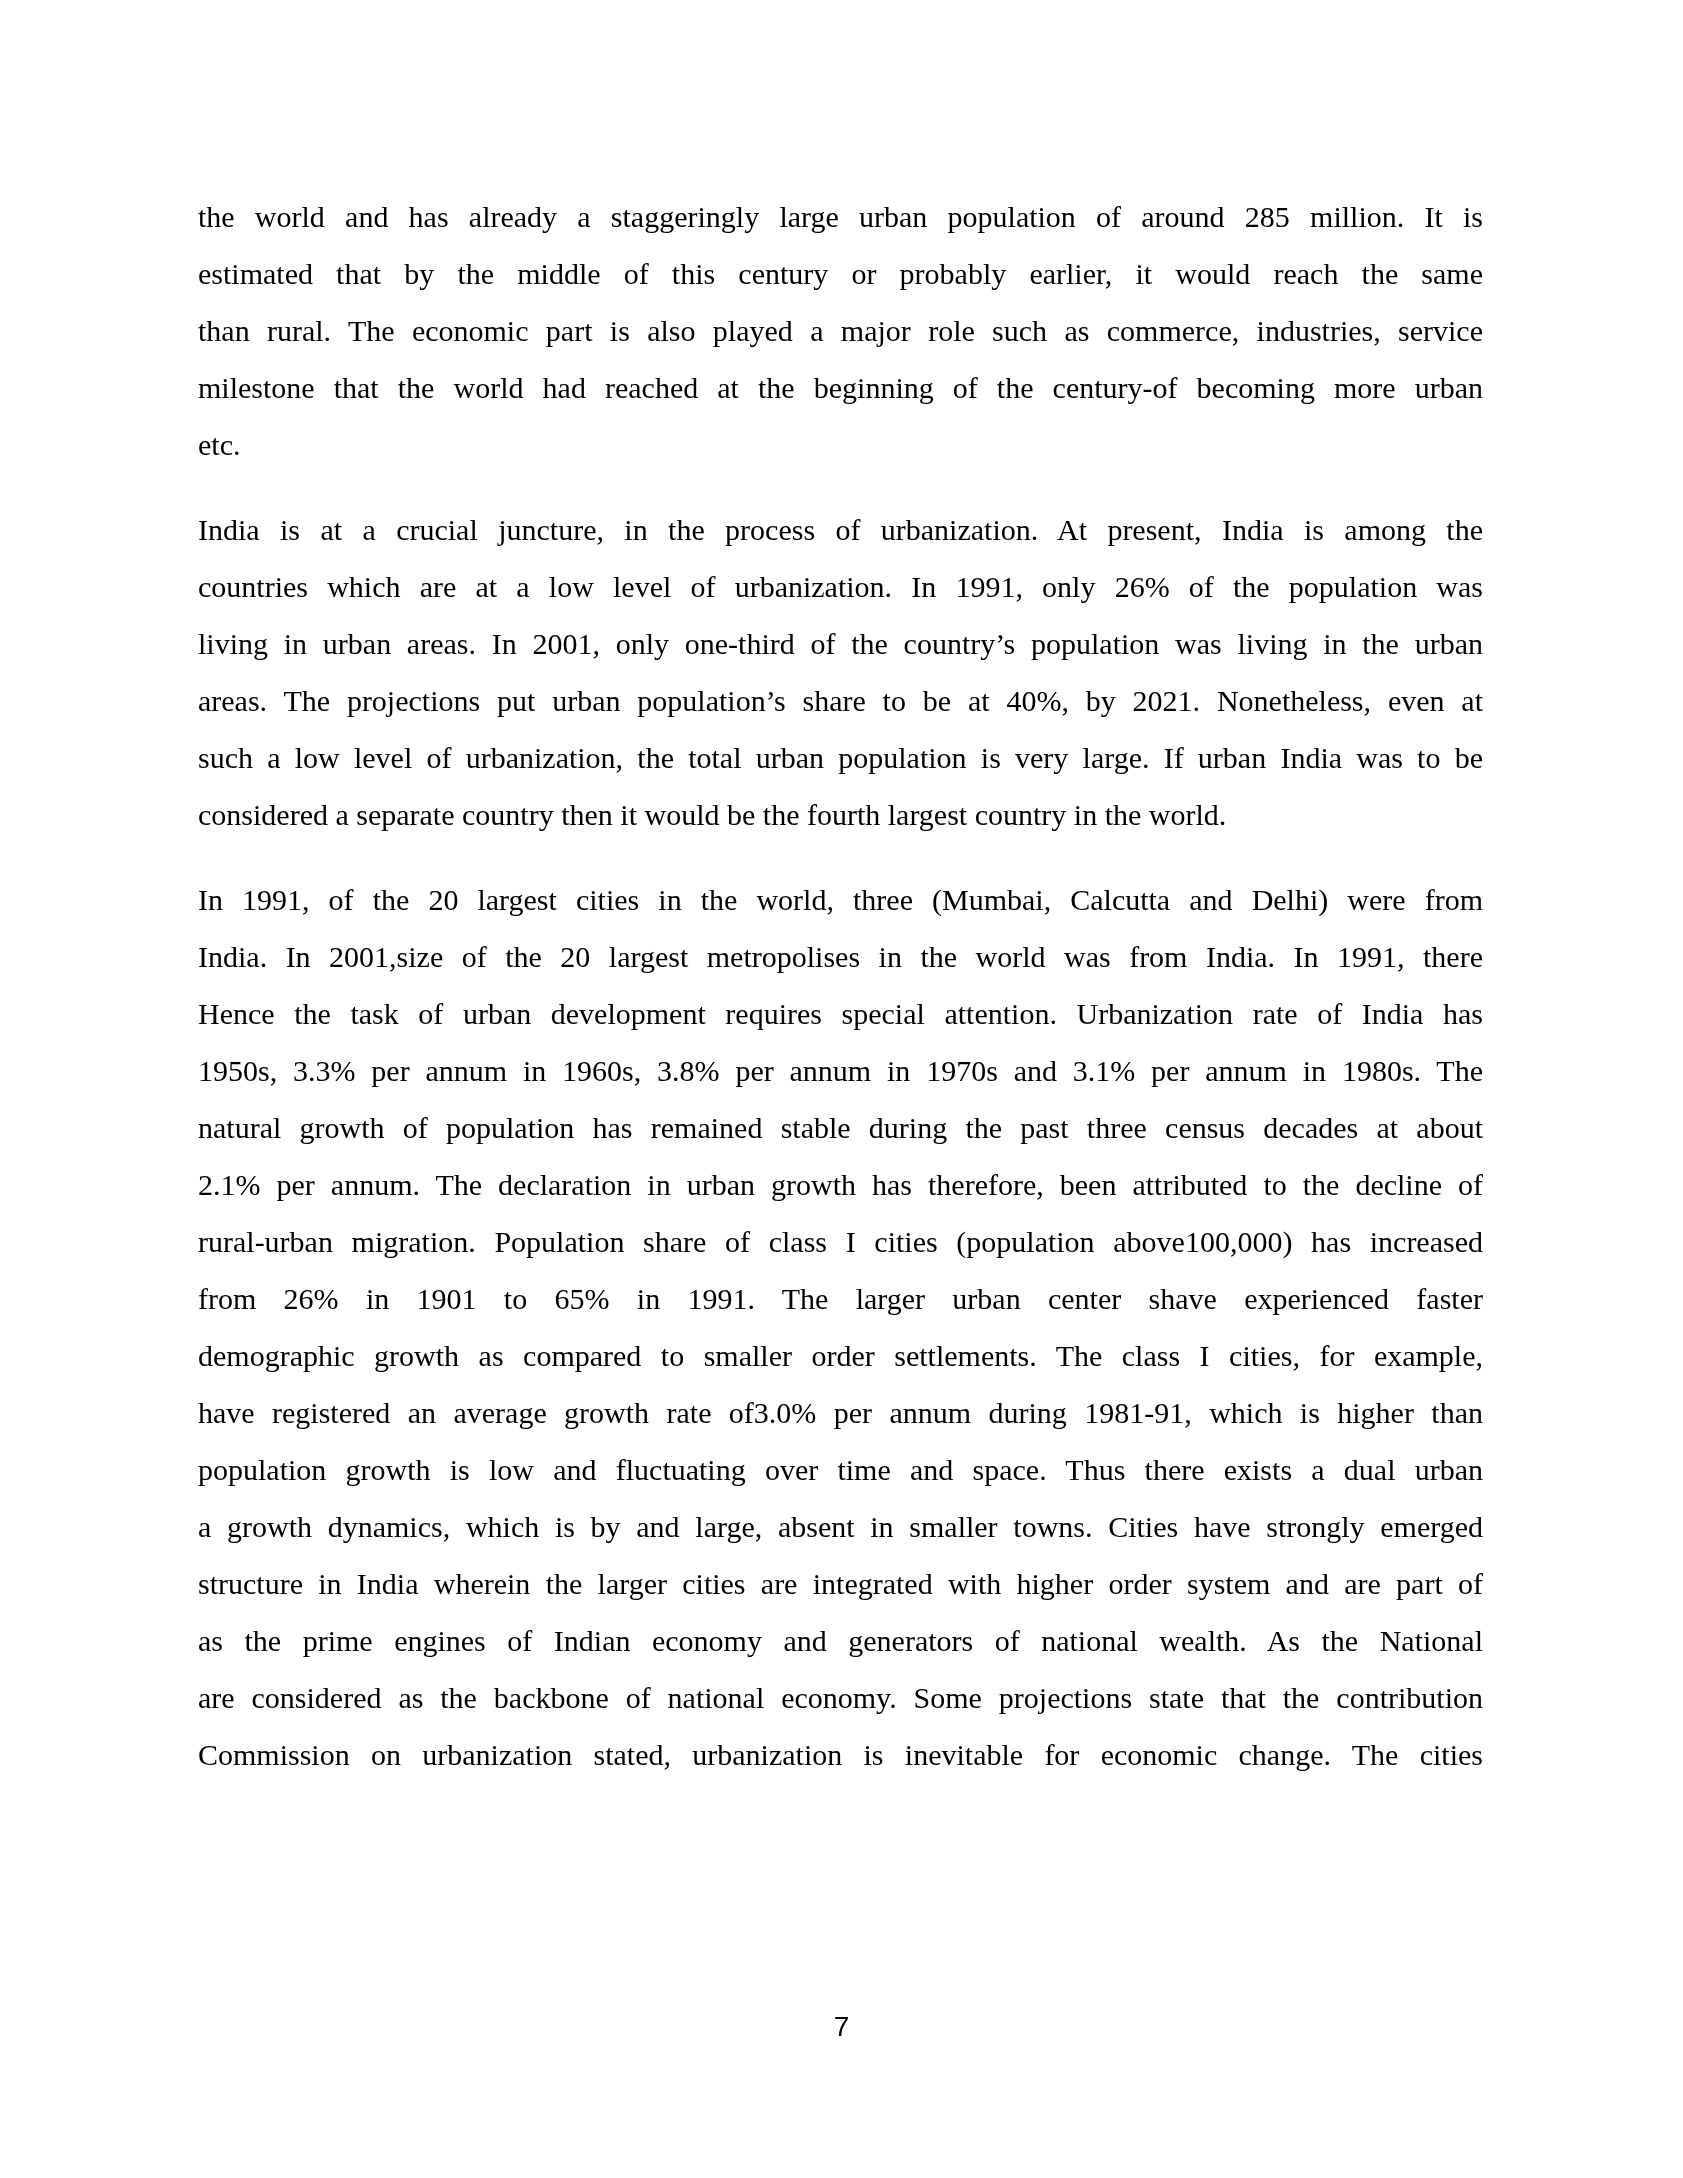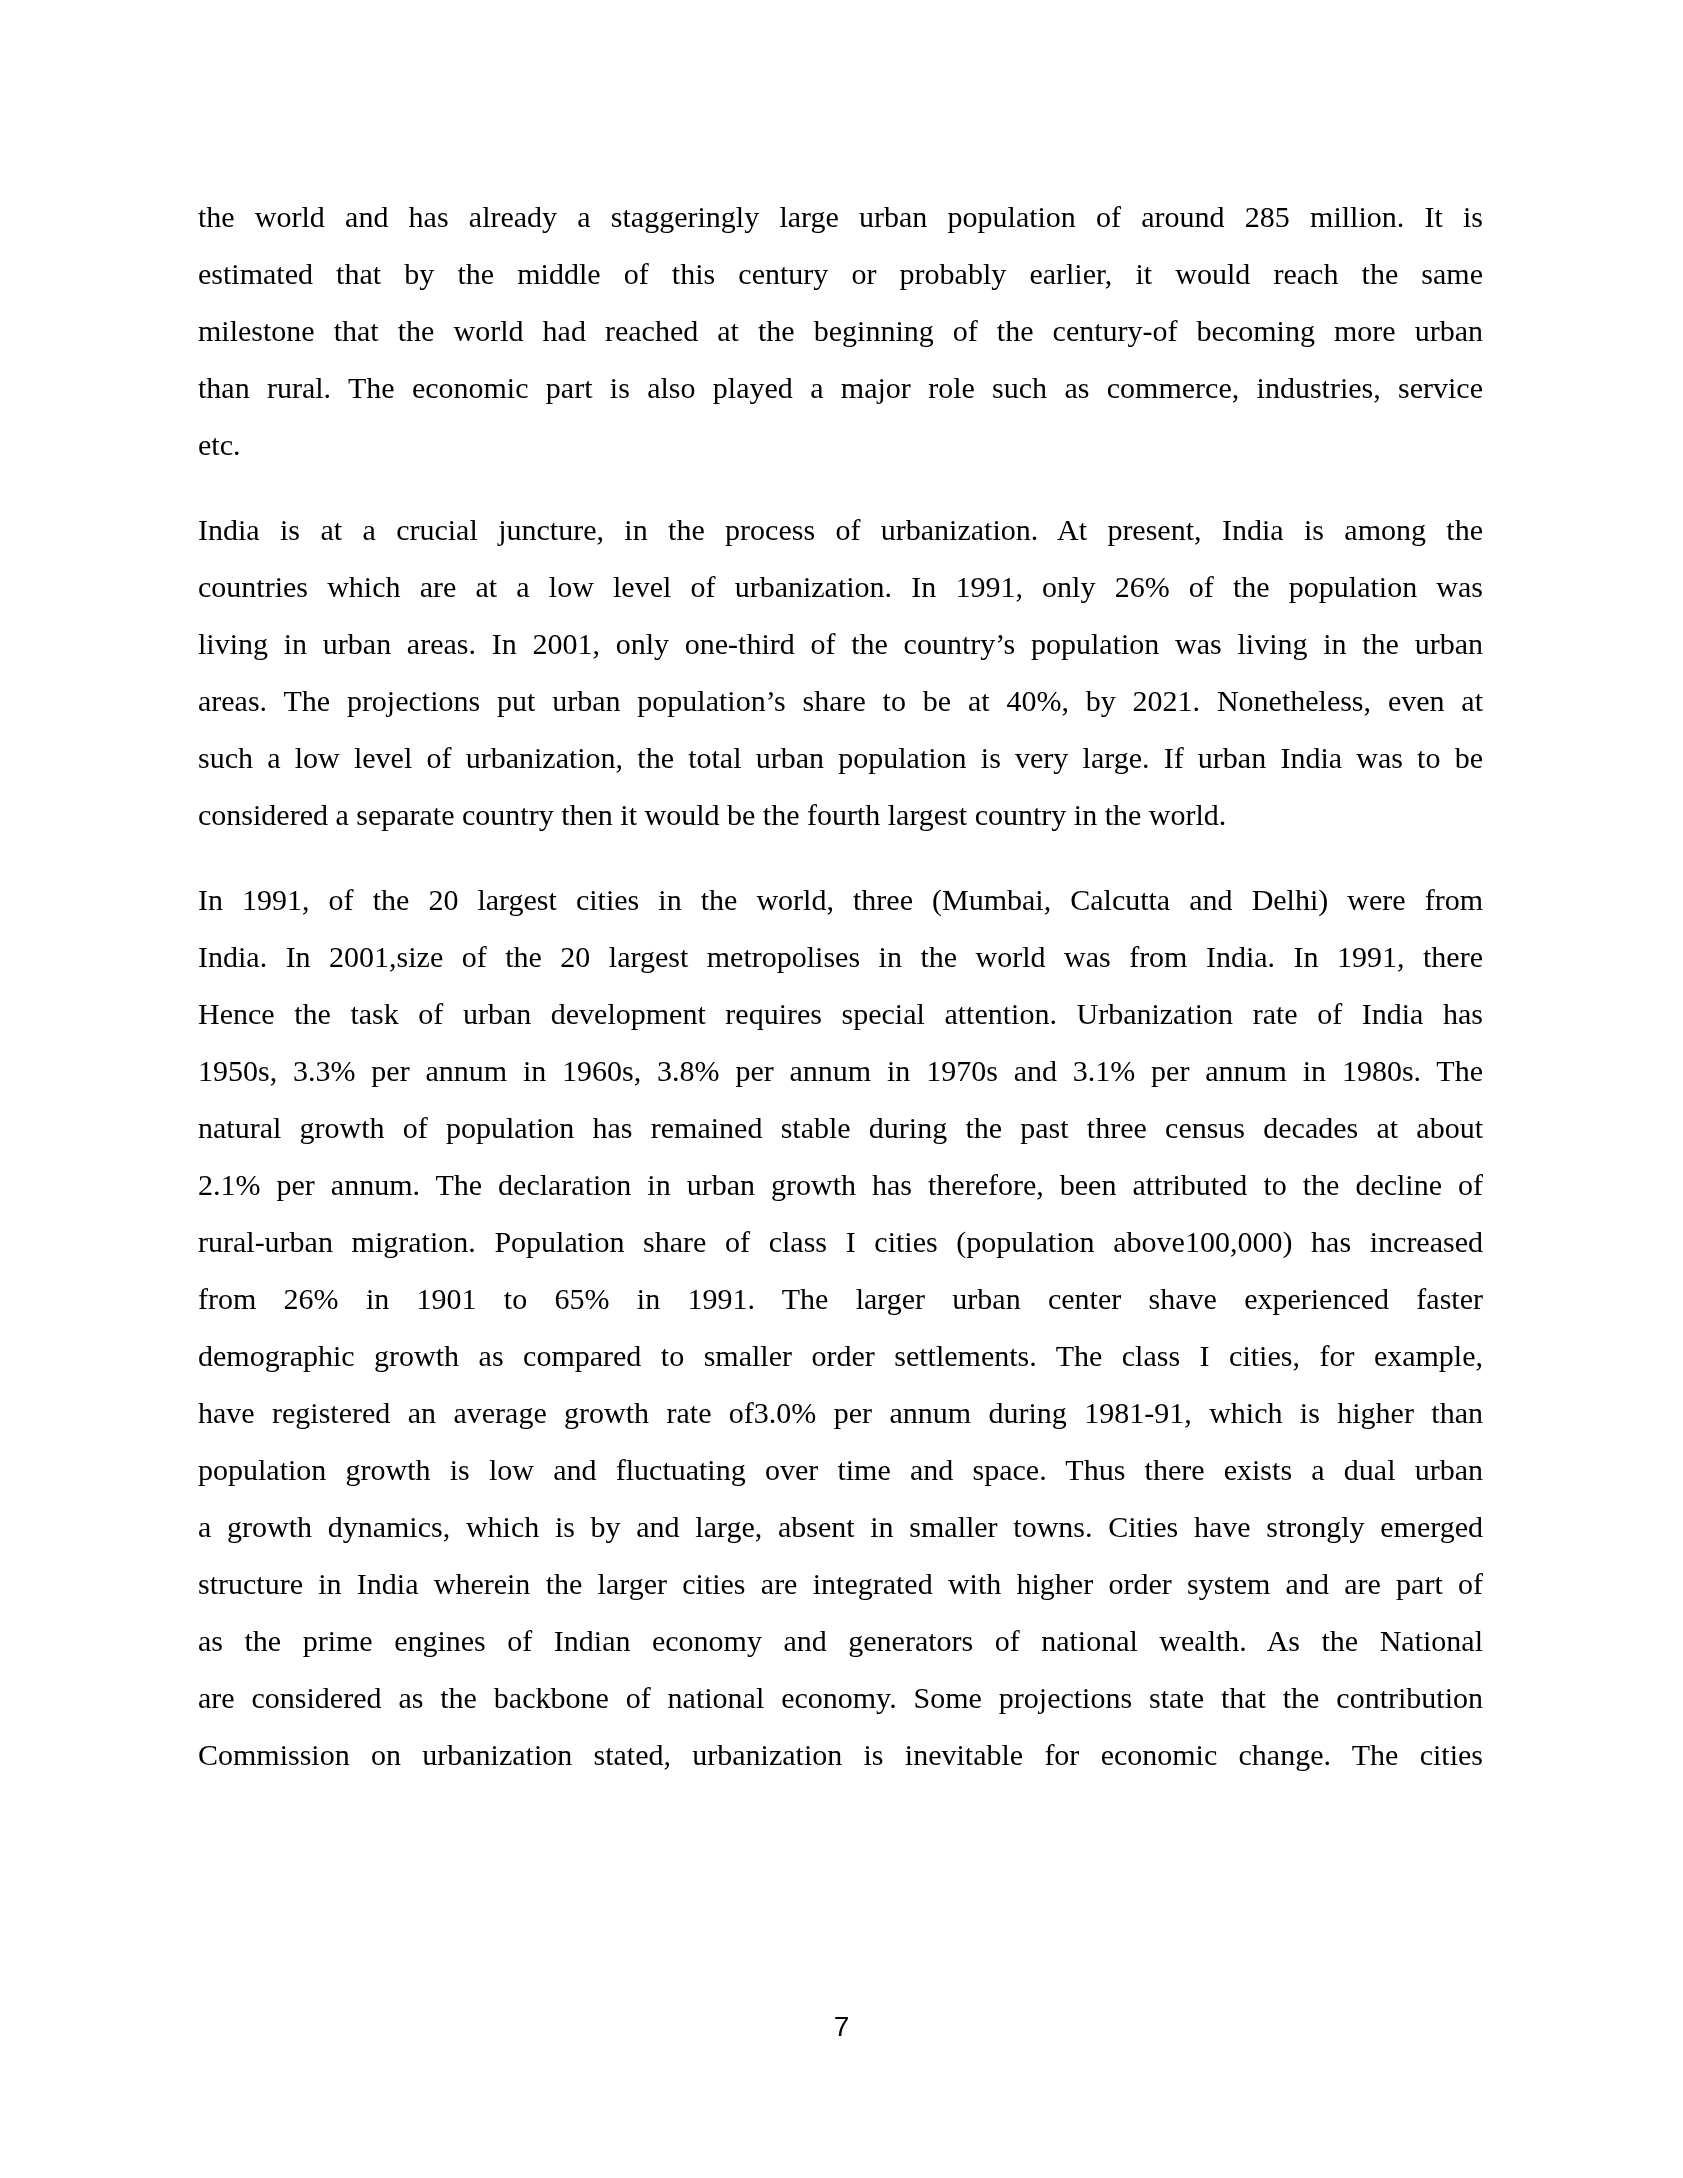--- a/index.html
+++ b/index.html
@@ -62,22 +62,22 @@
   </style>
 </head>
 <body>
 
 <div class="page">
   <div class="body-text">
 
     <p class="para">
       <span class="line">the world and has already a staggeringly large urban population of around 285 million. It is</span>
       <span class="line">estimated that by the middle of this century or probably earlier, it would reach the same</span>
+      <span class="line">than rural. The economic part is also played a major role such as commerce, industries, service</span>
       <span class="line">milestone that the world had reached at the beginning of the century-of becoming more urban</span>
-      <span class="line">than rural. The economic part is also played a major role such as commerce, industries, service</span>
       <span class="line last">etc.</span>
     </p>
 
     <p class="para">
       <span class="line">India is at a crucial juncture, in the process of urbanization. At present, India is among the</span>
       <span class="line">countries which are at a low level of urbanization. In 1991, only 26% of the population was</span>
       <span class="line">living in urban areas. In 2001, only one-third of the country’s population was living in the urban</span>
       <span class="line">areas. The projections put urban population’s share to be at 40%, by 2021. Nonetheless, even at</span>
       <span class="line">such a low level of urbanization, the total urban population is very large. If urban India was to be</span>
       <span class="line last">considered a separate country then it would be the fourth largest country in the world.</span>

